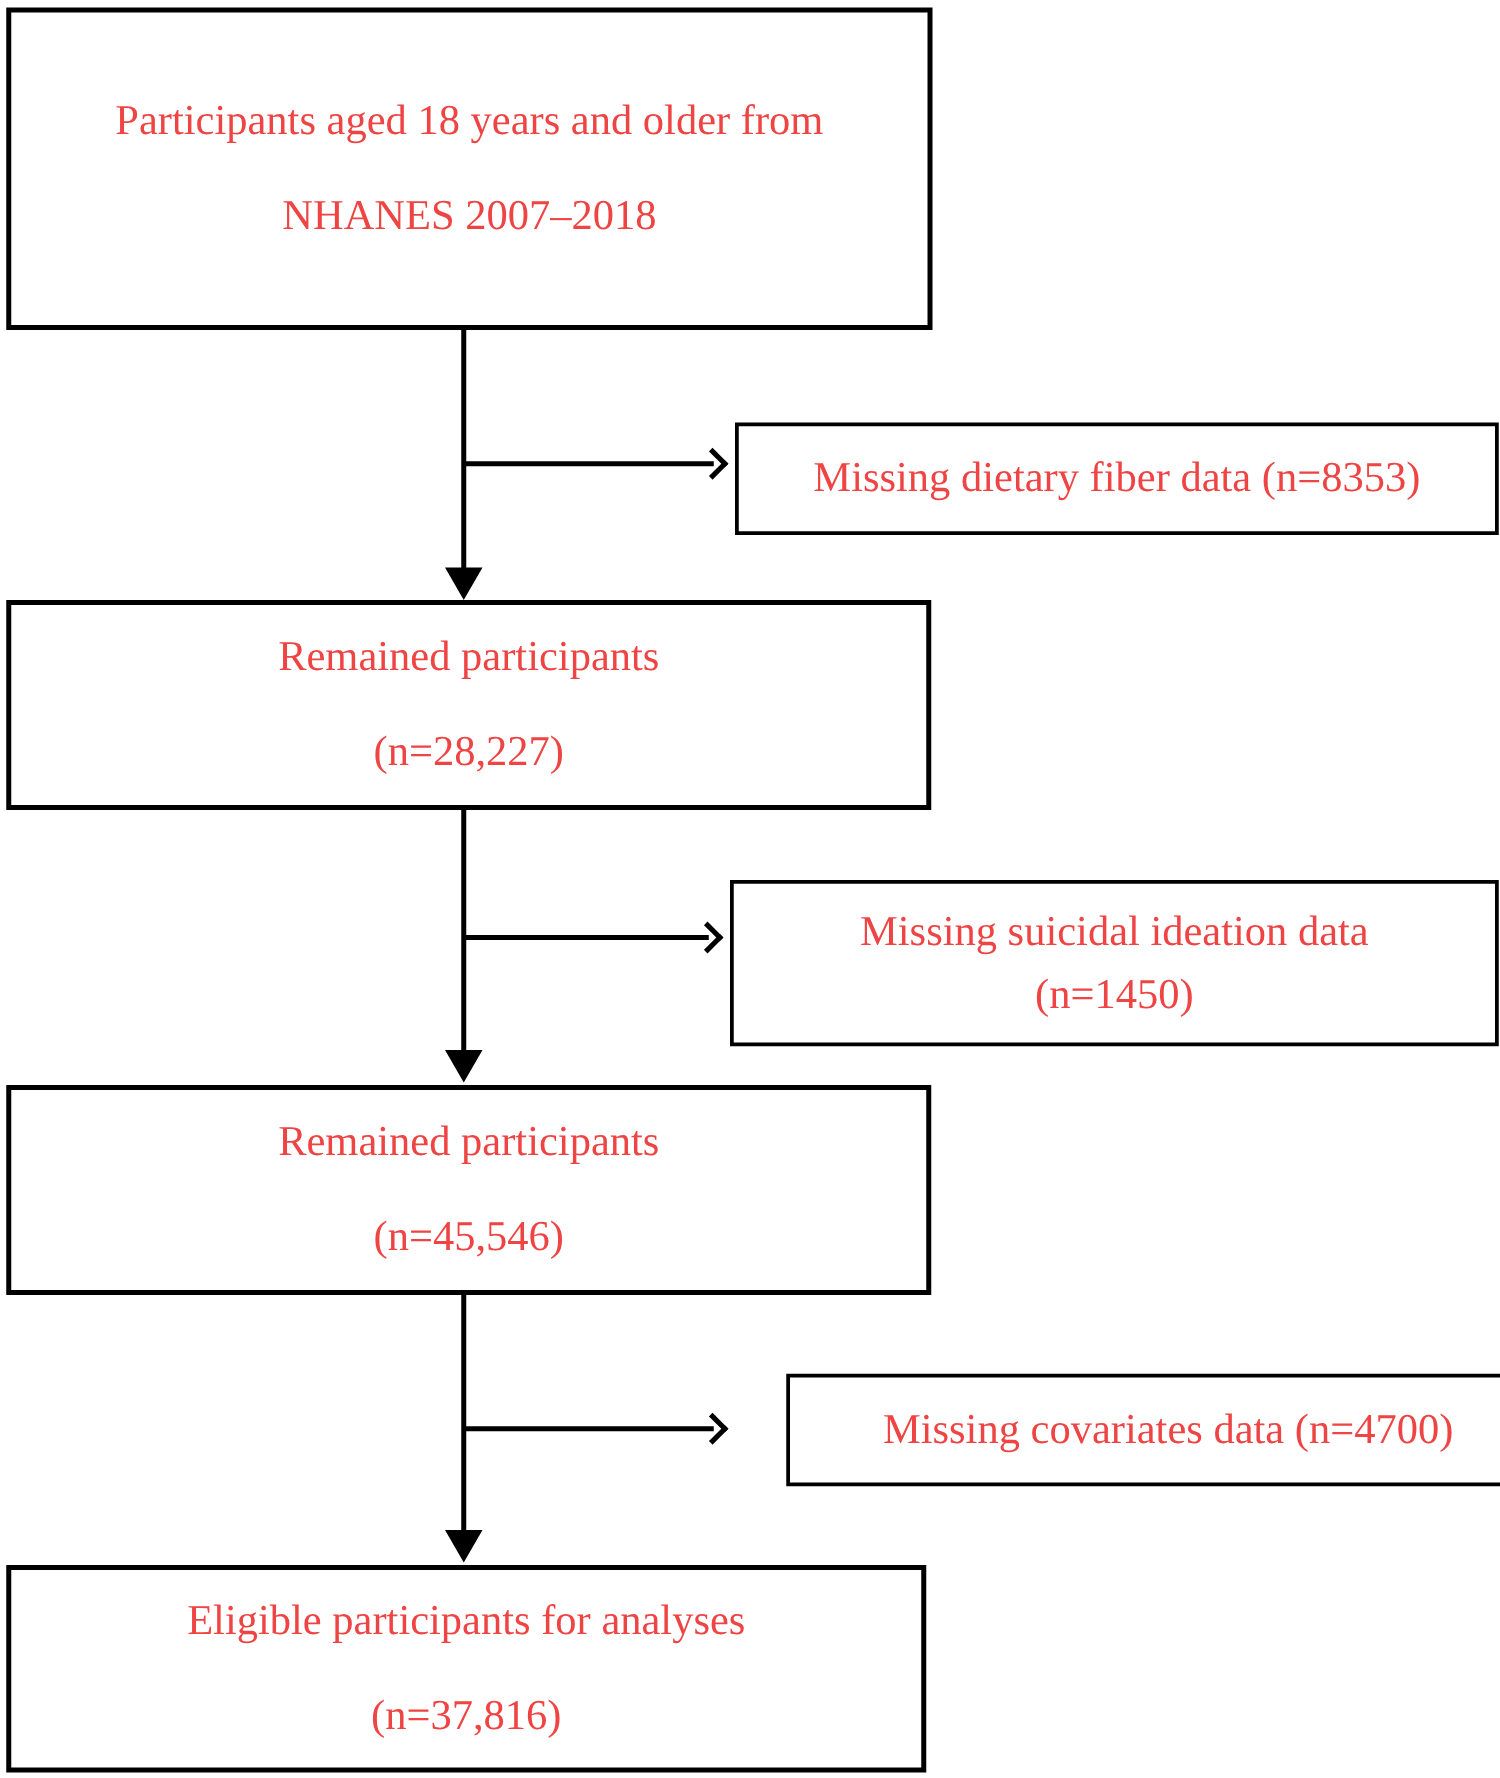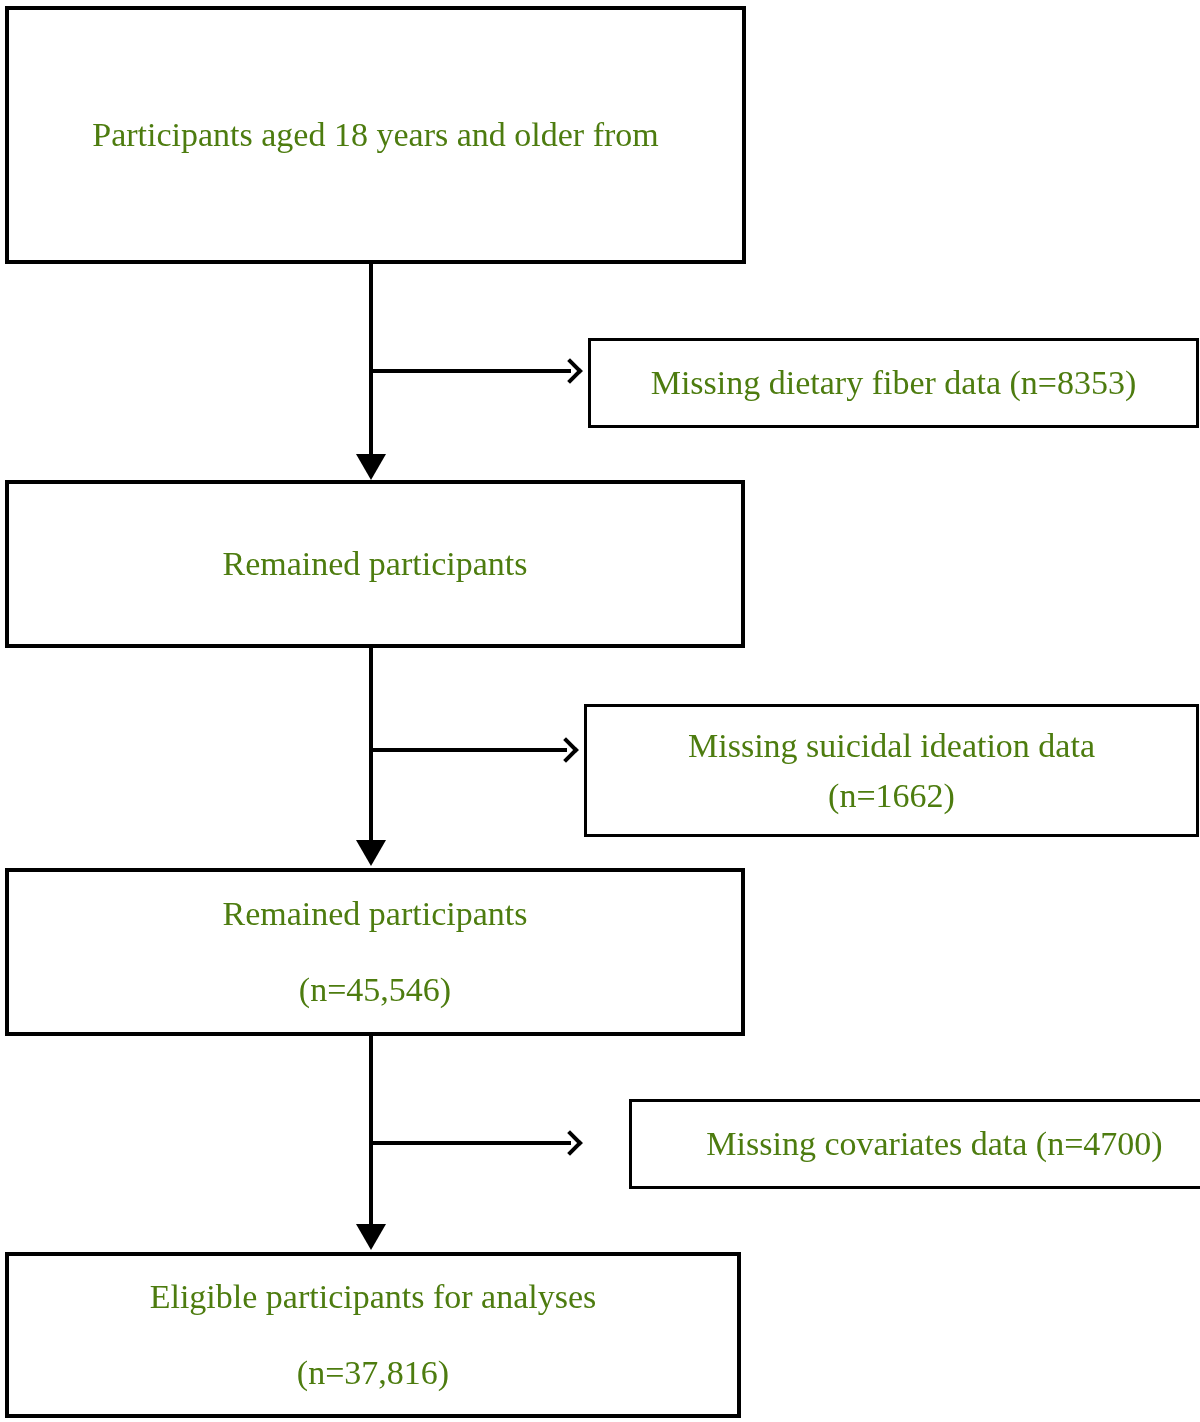--- a/index.html
+++ b/index.html
@@ -6,21 +6,21 @@
     margin: 0;
     padding: 0;
     background: #ffffff;
   }
   .canvas {
     position: relative;
     width: 1200px;
     height: 1422px;
     background: #ffffff;
     font-family: "Liberation Serif", "DejaVu Serif", serif;
-    color: #4d7c0f;
+    color: #ef4444;
     overflow: hidden;
   }
   .box {
     position: absolute;
     box-sizing: border-box;
     background: #ffffff;
     display: flex;
     flex-direction: column;
     justify-content: center;
     align-items: center;
@@ -62,43 +62,45 @@
     transform: rotate(45deg);
   }
 </style>
 </head>
 <body>
 
 <div class="canvas">
 
   <div class="box main-box" style="left:5px; top:6px; width:741px; height:258px;">
     <div class="line">Participants aged 18 years and older from</div>
+    <div class="line">NHANES 2007–2018</div>
   </div>
 
   <div class="vline" style="left:369px; top:264px; height:194px;"></div>
   <div class="tri-down" style="left:356px; top:454px;"></div>
   <div class="hline" style="left:371px; top:369px; width:200px;"></div>
   <div class="chev-right" style="left:561px; top:362px;"></div>
 
   <div class="box excl-box" style="left:588px; top:338px; width:611px; height:90px;">
     <div class="line">Missing dietary fiber data (n=8353)</div>
   </div>
 
   <div class="box main-box" style="left:5px; top:480px; width:740px; height:168px;">
     <div class="line">Remained participants</div>
+    <div class="line">(n=28,227)</div>
   </div>
 
   <div class="vline" style="left:369px; top:648px; height:196px;"></div>
   <div class="tri-down" style="left:356px; top:840px;"></div>
   <div class="hline" style="left:371px; top:748px; width:196px;"></div>
   <div class="chev-right" style="left:557px; top:741px;"></div>
 
   <div class="box excl-box two-line" style="left:584px; top:704px; width:615px; height:133px;">
     <div class="line">Missing suicidal ideation data</div>
-    <div class="line">(n=1662)</div>
+    <div class="line">(n=1450)</div>
   </div>
 
   <div class="box main-box" style="left:5px; top:868px; width:740px; height:168px;">
     <div class="line">Remained participants</div>
     <div class="line">(n=45,546)</div>
   </div>
 
   <div class="vline" style="left:369px; top:1036px; height:192px;"></div>
   <div class="tri-down" style="left:356px; top:1224px;"></div>
   <div class="hline" style="left:371px; top:1141px; width:200px;"></div>

